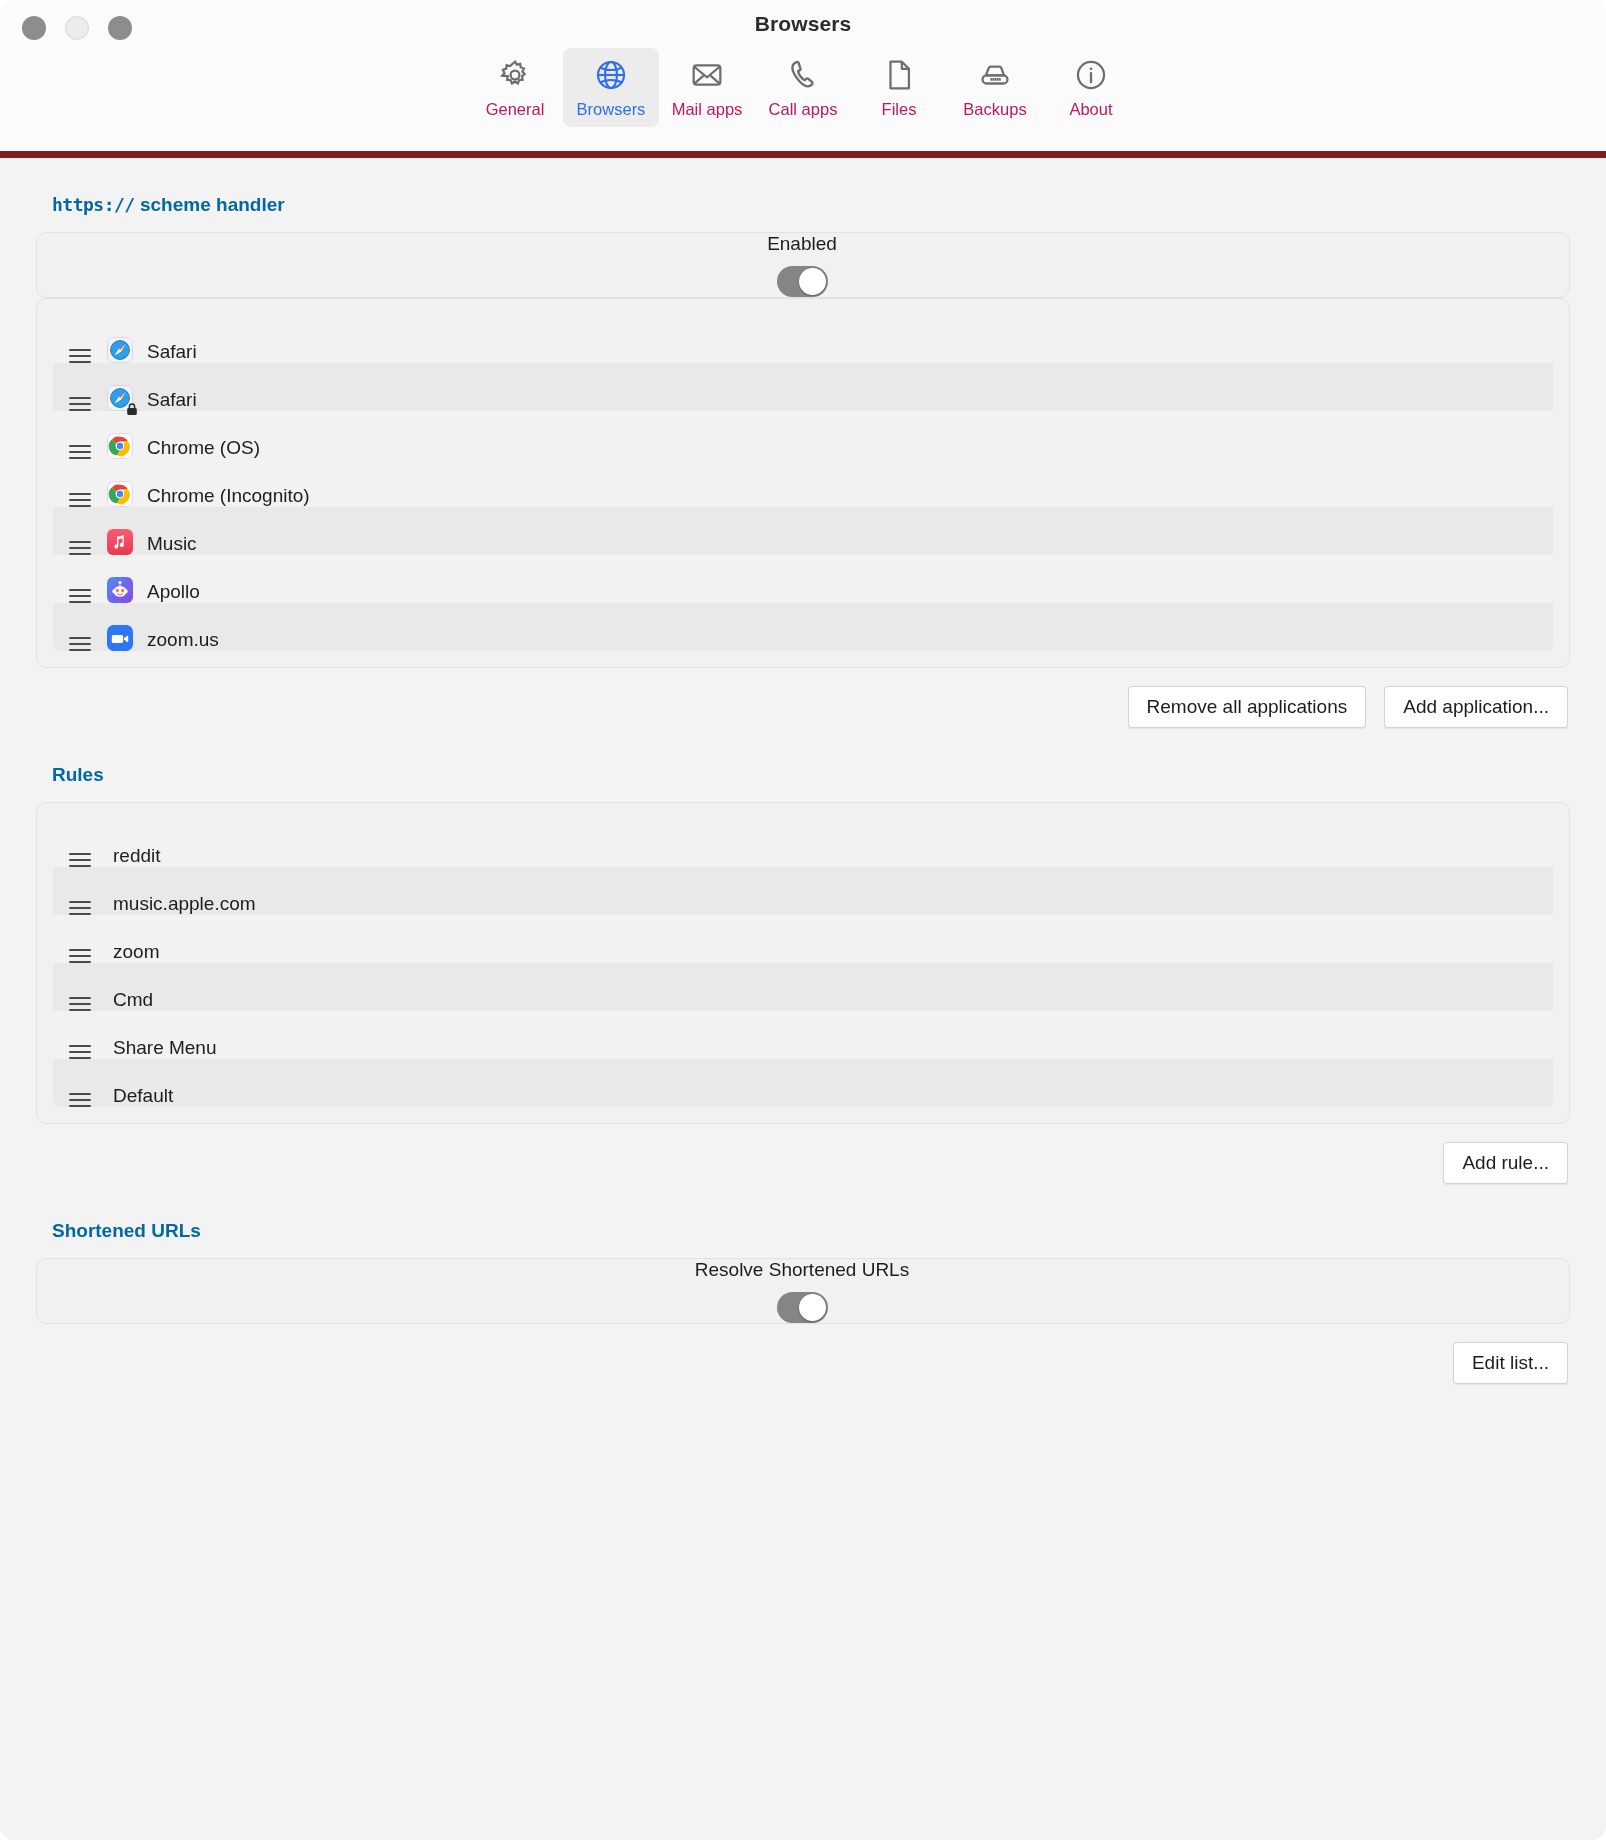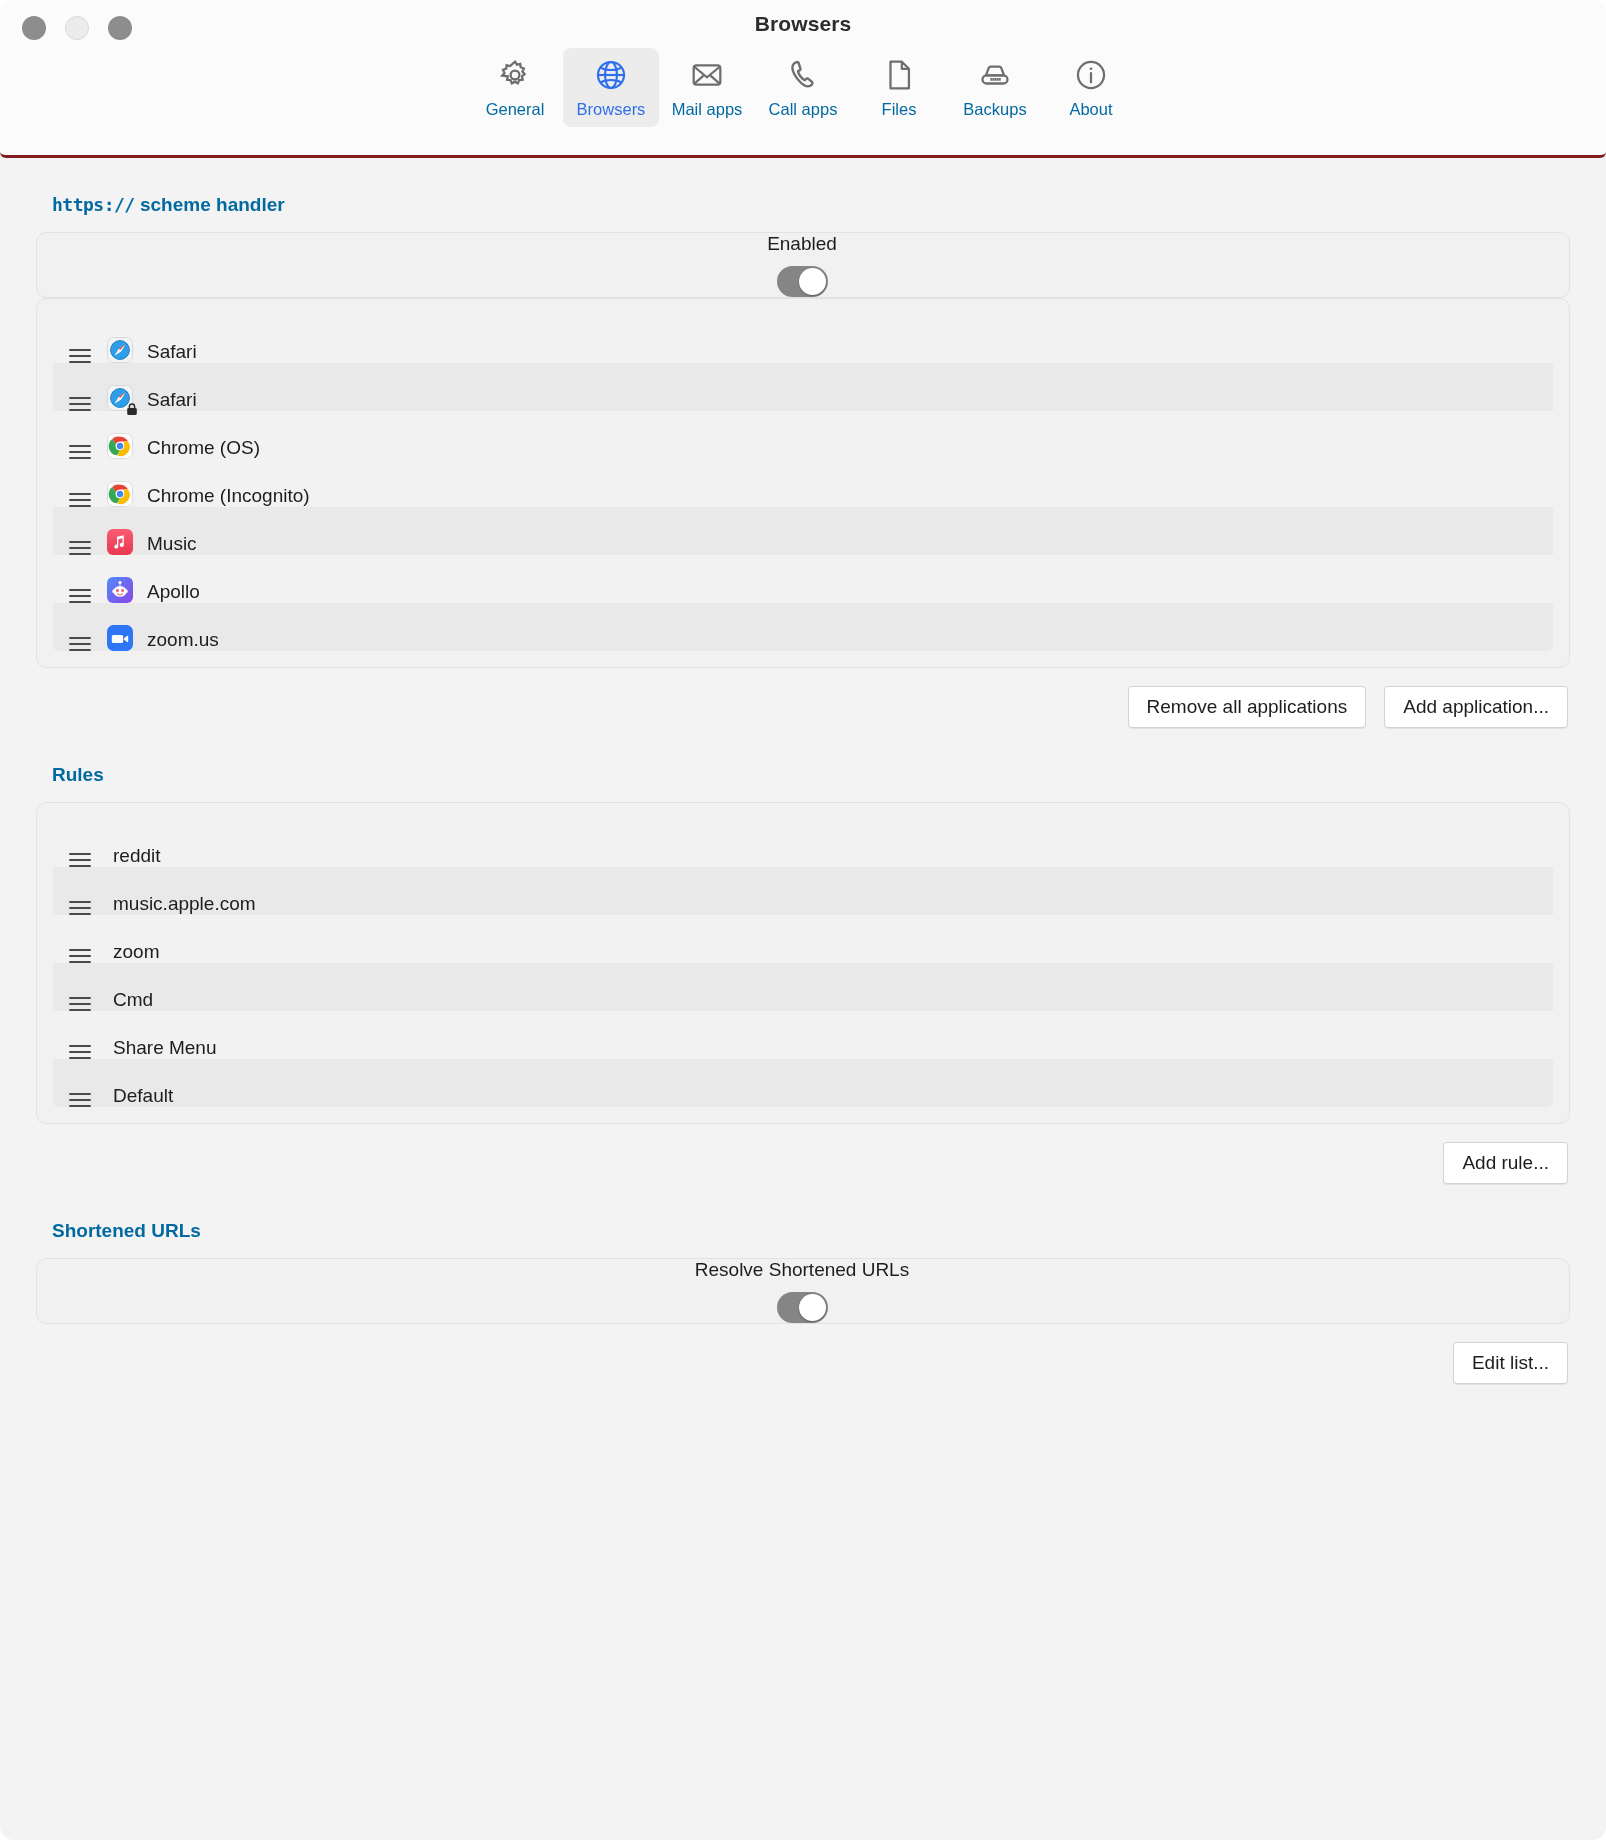--- a/index.html
+++ b/index.html
@@ -19,22 +19,21 @@
     background: #f3f3f3;
     border-radius: 14px;
     overflow: hidden;
   }
 
   
   .titlebar {
     position: relative;
     height: 158px;
     background: #fbfbfb;
-    border-bottom: 3px solid #7f1d1d;
-    border-radius: 6px;
+    border-bottom: 7px solid #7f1d1d;
   }
 
   .traffic-lights {
     position: absolute;
     left: 22px;
     top: 16px;
     display: flex;
     gap: 19px;
   }
   .tl {
@@ -78,21 +77,21 @@
   .tb-icon {
     height: 36px;
     display: flex;
     align-items: center;
     justify-content: center;
     color: #6e6e6e;
   }
   .tb-item.selected .tb-icon { color: #2f6fec; }
   .tb-label {
     font-size: 16.5px;
-    color: #0369a1;
+    color: #be185d;
     white-space: nowrap;
   }
   .tb-item.selected .tb-label { color: #2f6fec; }
 
   
   .content {
     padding: 0 36px;
   }
 
   .section-title {

